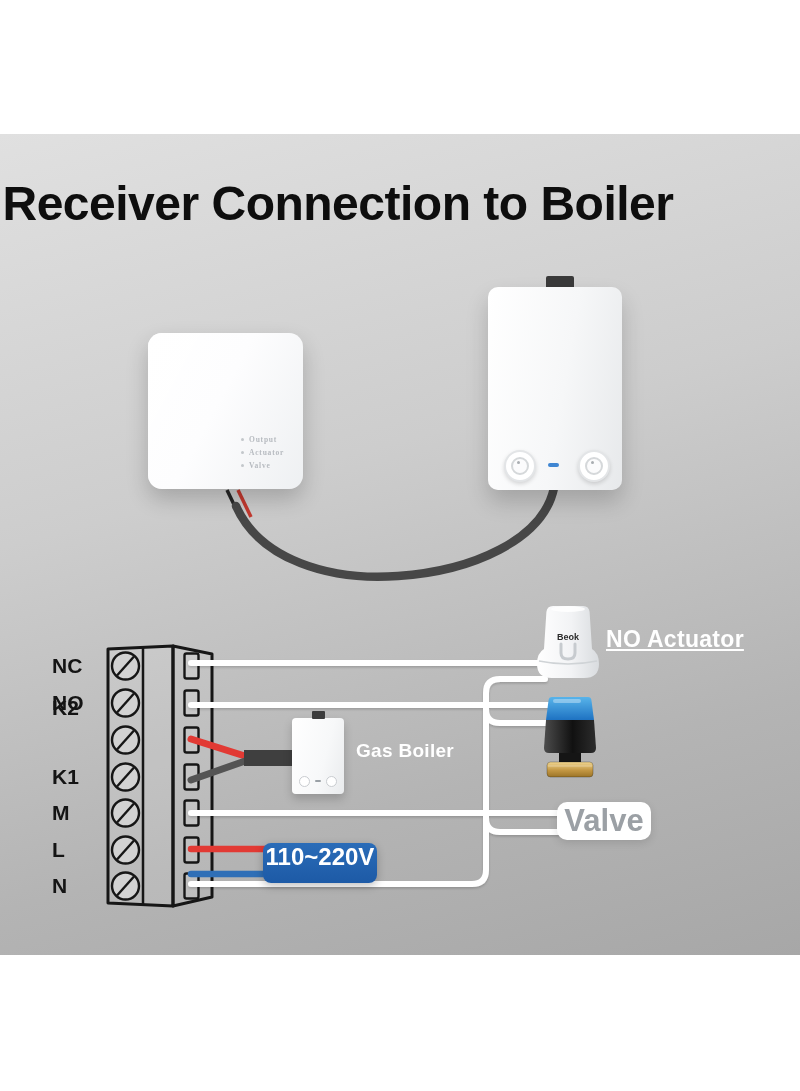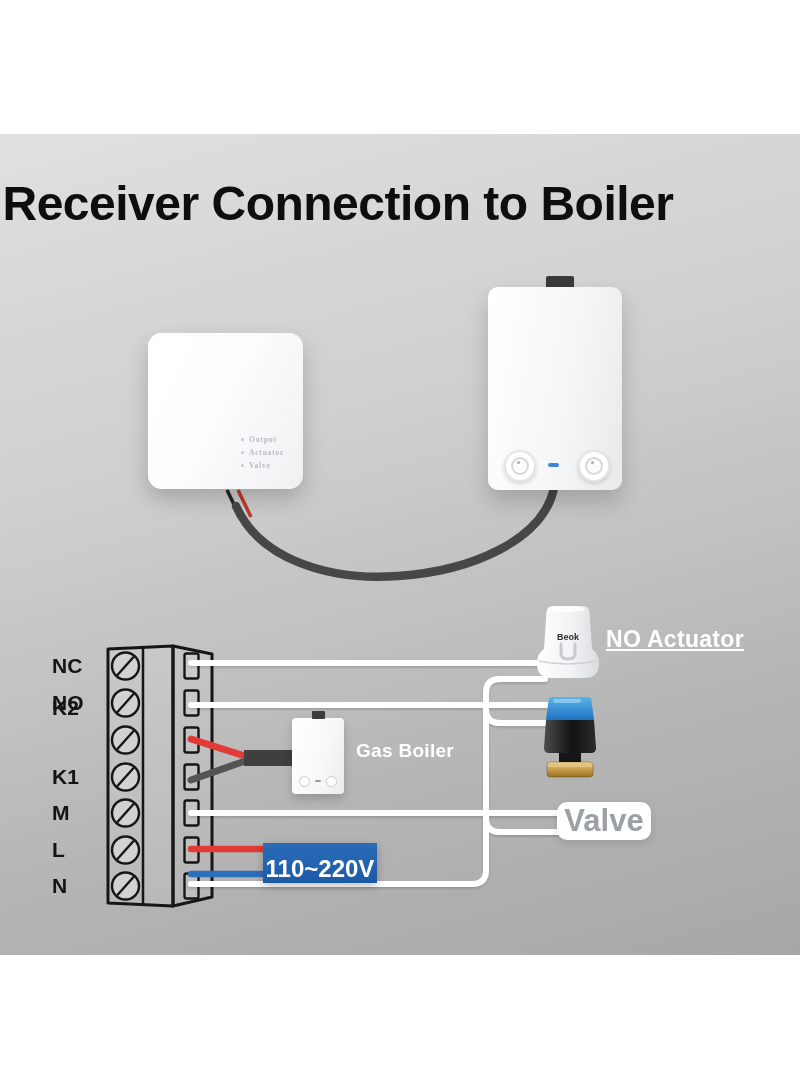--- a/index.html
+++ b/index.html
@@ -58,23 +58,23 @@
   .gas-boiler-label{left:356px;top:740px;}
   .no-actuator-label{left:606px;top:626px;font-size:23px;text-decoration:underline;}
   .nc-actuator-label{left:606px;top:714px;font-size:23px;}
 
   svg.no-act{position:absolute;left:536px;top:603px;width:64px;height:78px;}
   svg.nc-act{position:absolute;left:542px;top:696px;width:56px;height:82px;}
 
   .valve-box{position:absolute;left:557px;top:802px;width:94px;height:38px;border-radius:10px;background:#ffffff;
              box-shadow:0 3px 8px rgba(0,0,0,0.12);display:flex;align-items:center;justify-content:center;
              font-size:31px;font-weight:700;color:#9ba0a5;}
-  .voltage-box{position:absolute;left:263px;top:843px;width:114px;height:40px;border-radius:0;
+  .voltage-box{position:absolute;left:263px;top:843px;width:114px;height:40px;border-radius:8px;
              background:linear-gradient(#2a6cb8,#1d5aa6);
-             box-shadow:0 3px 8px rgba(0,0,0,0.25);display:flex;align-items:flex-end;justify-content:center;
+             box-shadow:0 3px 8px rgba(0,0,0,0.25);display:flex;align-items:flex-start;justify-content:center;
              font-size:24px;font-weight:700;color:#ffffff;}
 </style>
 </head>
 <body>
 
 <div class="stage">
 
   <div class="photo-bg"></div>
 
   <div class="title">Receiver Connection to Boiler</div>

